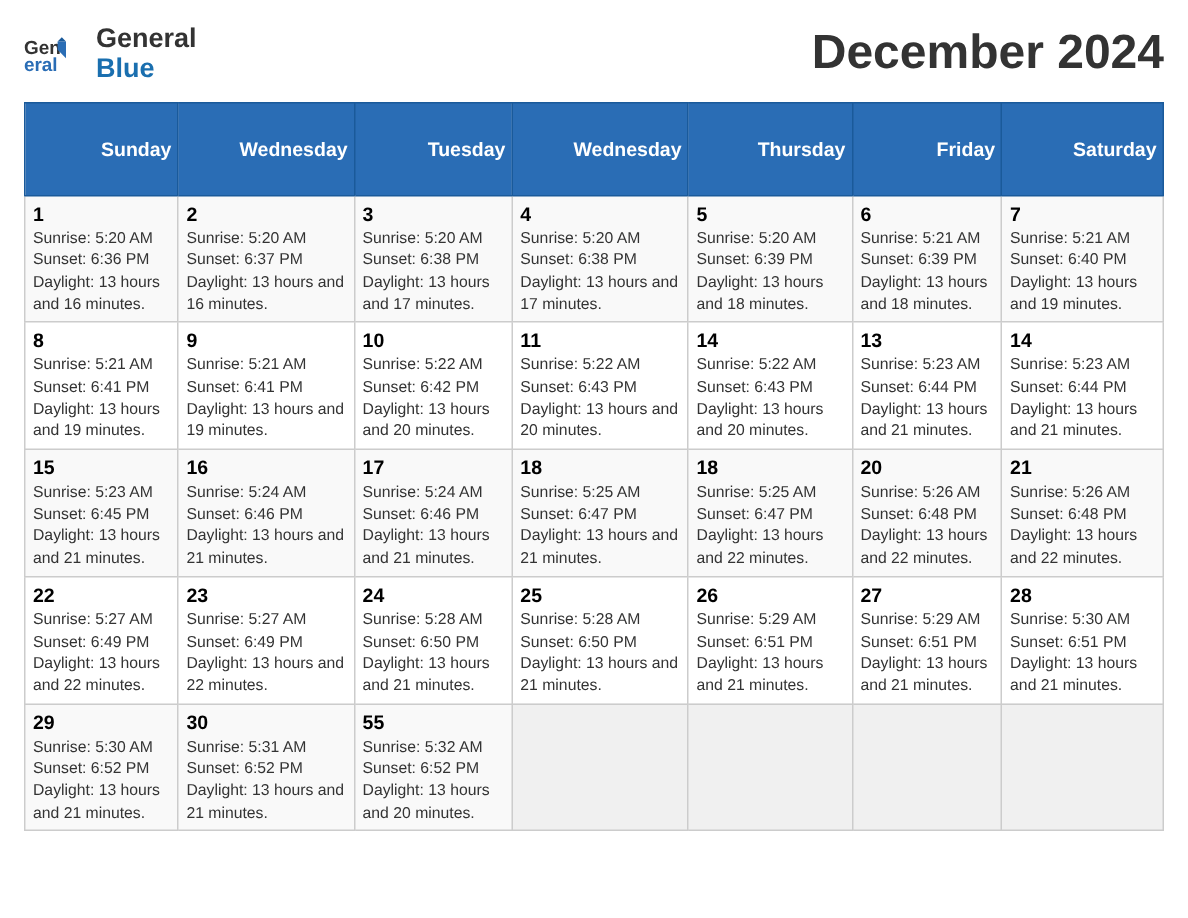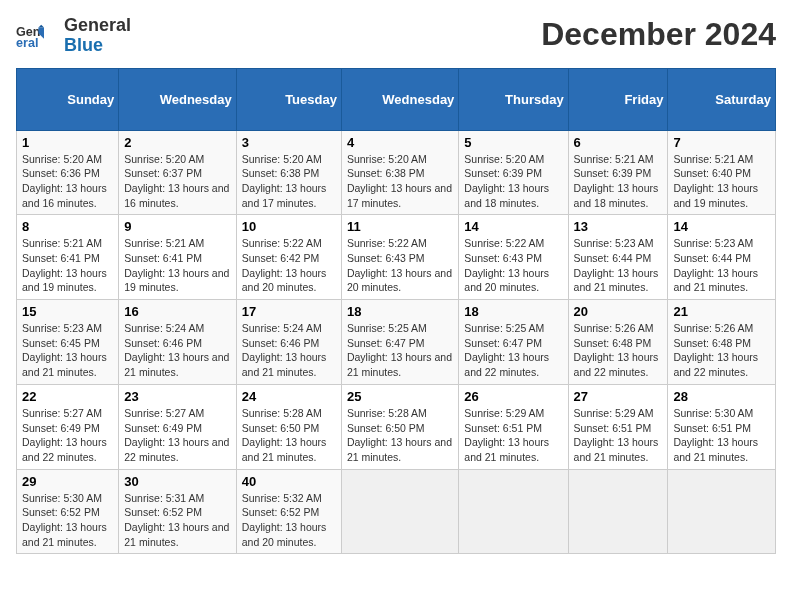--- a/index.html
+++ b/index.html
@@ -244,21 +244,21 @@
       <tr>
         <td>
           <span class="day-num">29</span>
           <div class="day-detail">Sunrise: 5:30 AM<br>Sunset: 6:52 PM<br>Daylight: 13 hours and 21 minutes.</div>
         </td>
         <td>
           <span class="day-num">30</span>
           <div class="day-detail">Sunrise: 5:31 AM<br>Sunset: 6:52 PM<br>Daylight: 13 hours and 21 minutes.</div>
         </td>
         <td>
-          <span class="day-num">40</span>
+          <span class="day-num">55</span>
           <div class="day-detail">Sunrise: 5:32 AM<br>Sunset: 6:52 PM<br>Daylight: 13 hours and 20 minutes.</div>
         </td>
         <td class="empty"></td>
         <td class="empty"></td>
         <td class="empty"></td>
         <td class="empty"></td>
       </tr>
     </tbody>
 </table>
 

